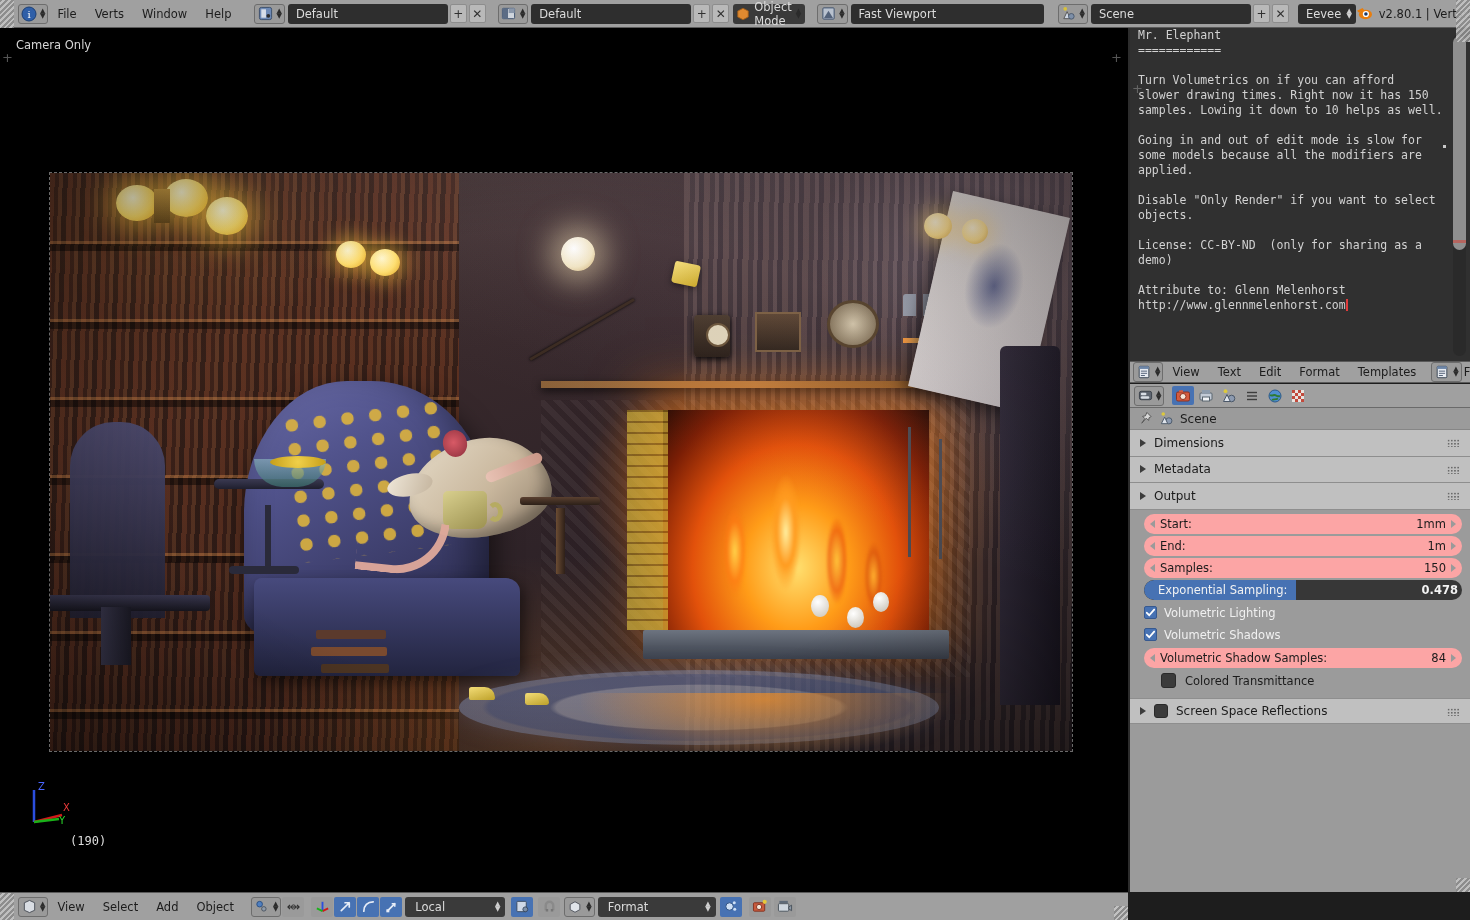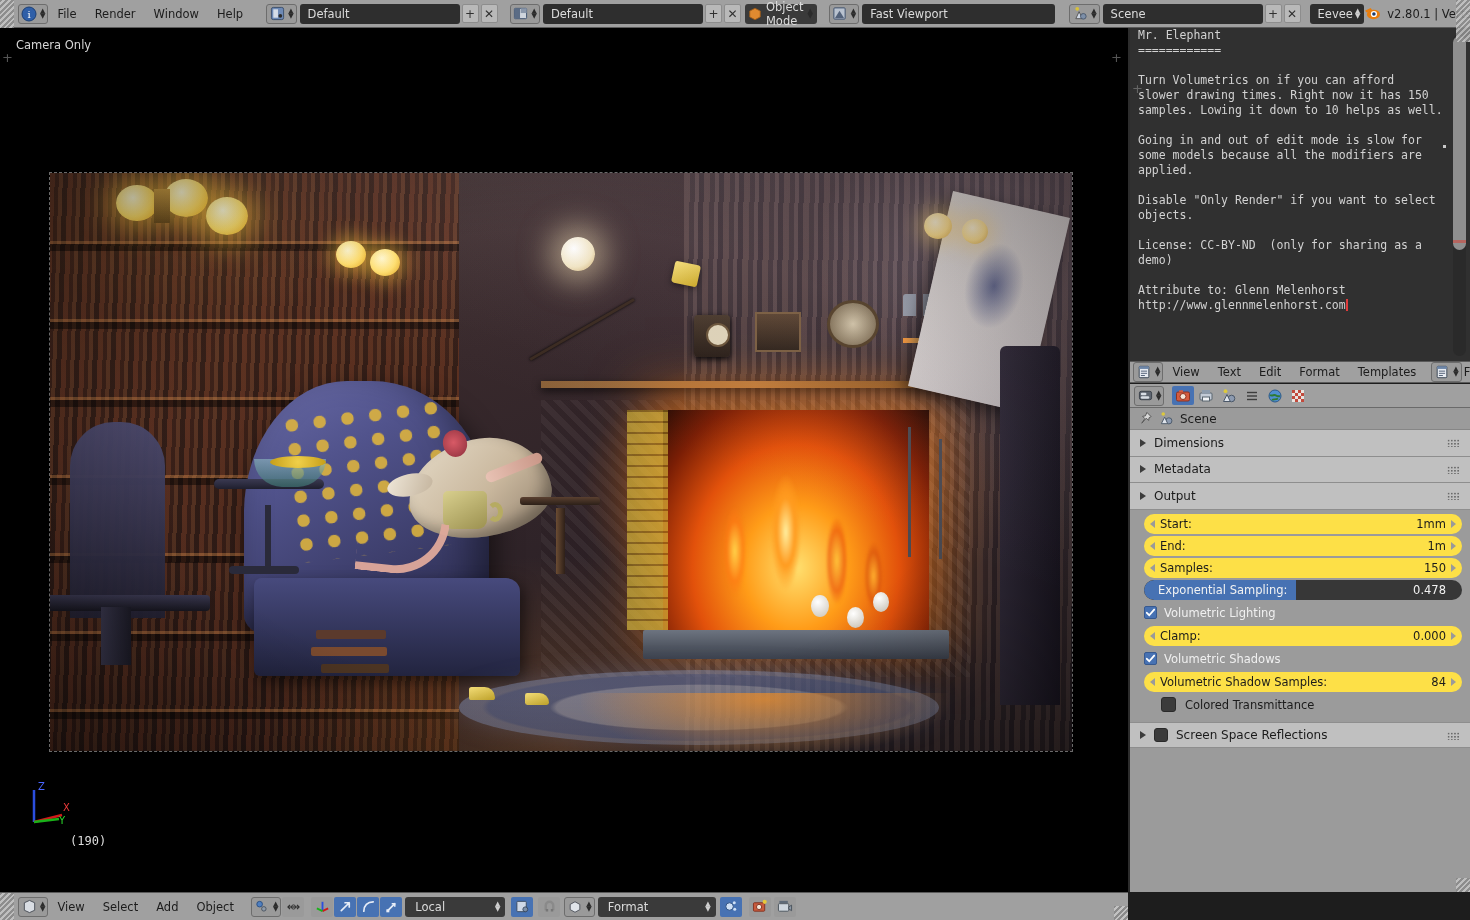--- a/index.html
+++ b/index.html
@@ -148,36 +148,36 @@
          background-size:3.2px 3.2px; }
   .cbx{ width:13px;height:13px;border-radius:2px;background:#4772b3;
         display:flex;align-items:center;justify-content:center; margin-right:7px;
         border:1px solid #37598f; }
   .cbx svg{ width:11px;height:11px; }
   .swatch{ width:15px;height:15px;border-radius:3px;background:#3b3b3b;
            border:1px solid #2a2a2a; margin-right:9px;}
 
   .pbody{ background:#9b9b9b; padding:2px 8px 6px 14px; }
   .nfield{
-    height:20px; margin:2px 0; background:#fde047; border-radius:10px;
+    height:20px; margin:2px 0; background:#fca5a5; border-radius:10px;
     display:flex; align-items:center; justify-content:space-between;
     padding:0 9px; color:#1b1b1b; font-size:11.5px; position:relative;
   }
   .nfield .lab{ padding-left:7px; }
   .nfield .val{ padding-right:7px; }
   .arw-l,.arw-r{ position:absolute; top:6px; width:0;height:0; }
   .arw-l{ left:6px; border-right:5px solid #9a9a9a; border-top:4px solid transparent; border-bottom:4px solid transparent;}
   .arw-r{ right:6px; border-left:5px solid #9a9a9a; border-top:4px solid transparent; border-bottom:4px solid transparent;}
   .slider{
     height:20px; margin:2px 0; background:#373737; border-radius:10px;
     position:relative; overflow:hidden; display:flex; align-items:center;
   }
   .slider .fill{ position:absolute; left:0; top:0; bottom:0; background:#4772b3; border-radius:10px 0 0 10px;}
   .slider .lab{ position:relative; padding-left:14px; color:#f2f2f2; font-size:11.5px;}
-  .slider .val{ position:absolute; right:16px; color:#f2f2f2; font-size:11.5px;}
+  .slider .val{ position:absolute; right:4px; color:#f2f2f2; font-size:11.5px;font-weight:bold;}
   .chk-row{ display:flex; align-items:center; height:22px; color:#f0f0f0; font-size:11.5px; }
   .chk-row.dark{ color:#1b1b1b;margin-left:17px; }
 
   
   .bottombar{
     position:absolute; left:0; top:892px; width:1128px; height:28px;
     background:#a0a0a0; display:flex; align-items:center;
     border-top:1px solid #5a5a5a;
   }
   .bicon{
@@ -211,21 +211,21 @@
       <span class="ed-ico">
         <svg width="16" height="16" viewBox="0 0 16 16">
             <circle cx="8" cy="8" r="7" fill="#2f5fa8" stroke="#1d3f74"></circle>
             <text x="8" y="11.5" font-size="10" fill="#fff" text-anchor="middle" font-family="DejaVu Serif,serif">i</text>
           </svg>
       </span>
       <span class="updown">▲<br>▼</span>
     </div>
 
     <div class="menu-item">File</div>
-    <div class="menu-item">Render</div>
+    <div class="menu-item">Verts</div>
     <div class="menu-item">Window</div>
     <div class="menu-item">Help</div>
 
     <div style="display:flex;align-items:center;margin-left:10px;">
       <div class="ed-sel">
         <span class="ed-ico">
           <svg width="15" height="15" viewBox="0 0 16 16">
               <rect x="1.5" y="1.5" width="13" height="13" rx="2" fill="#6d89b5" stroke="#3b4e6b"></rect>
               <rect x="3.5" y="3.5" width="5" height="9" fill="#d6dde8"></rect>
               <circle cx="11" cy="10.5" r="2" fill="#2b2b2b"></circle>
@@ -684,26 +684,20 @@
         <span class="val">0.478</span>
       </div>
       <div class="chk-row">
         <span class="cbx">
           <svg viewBox="0 0 12 12">
               <path d="M2 6.3 4.6 9 10 2.8" stroke="#fff" stroke-width="2" fill="none" stroke-linecap="round"></path>
             </svg>
         </span>
         <span>Volumetric Lighting</span>
       </div>
-      <div class="nfield">
-        <span class="arw-l"></span>
-        <span class="lab">Clamp:</span>
-        <span class="val">0.000</span>
-        <span class="arw-r"></span>
-      </div>
       <div class="chk-row">
         <span class="cbx">
           <svg viewBox="0 0 12 12">
               <path d="M2 6.3 4.6 9 10 2.8" stroke="#fff" stroke-width="2" fill="none" stroke-linecap="round"></path>
             </svg>
         </span>
         <span>Volumetric Shadows</span>
       </div>
       <div class="nfield">
         <span class="arw-l"></span>

